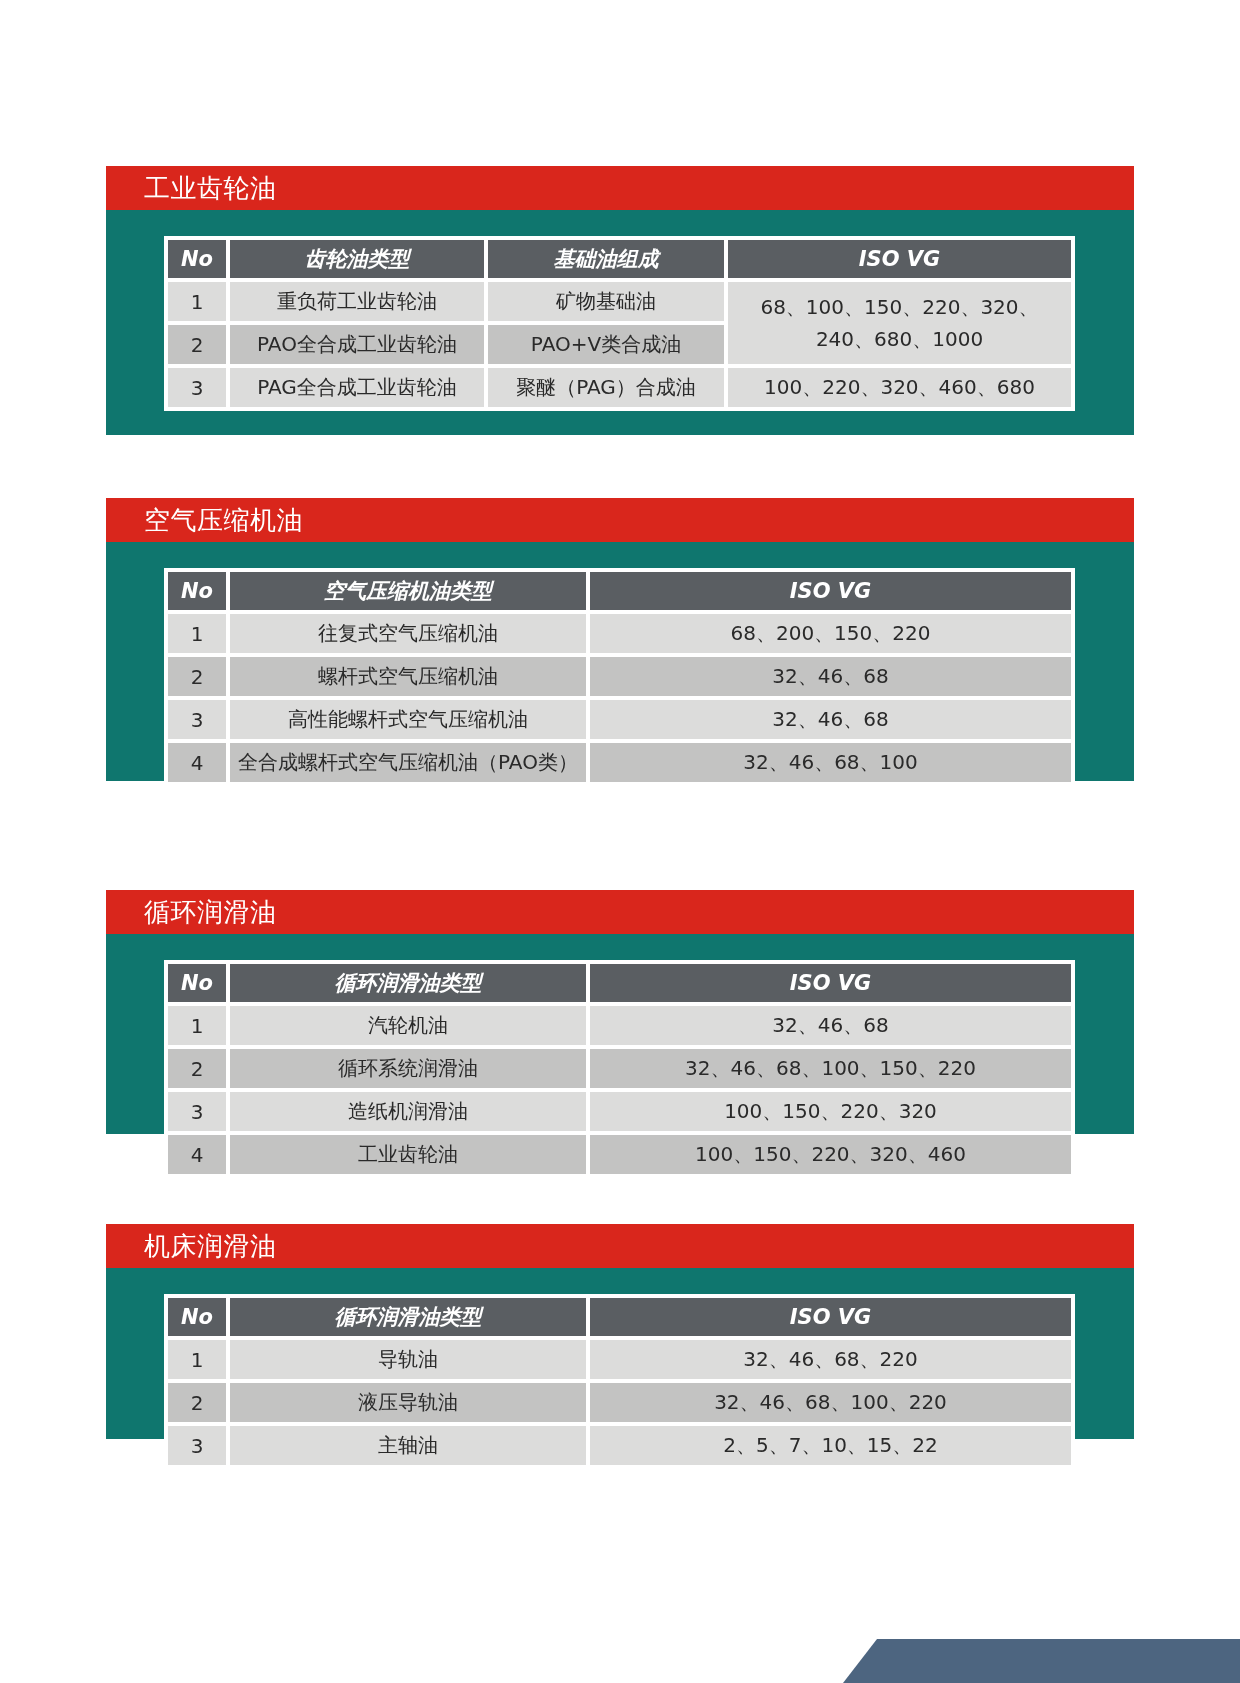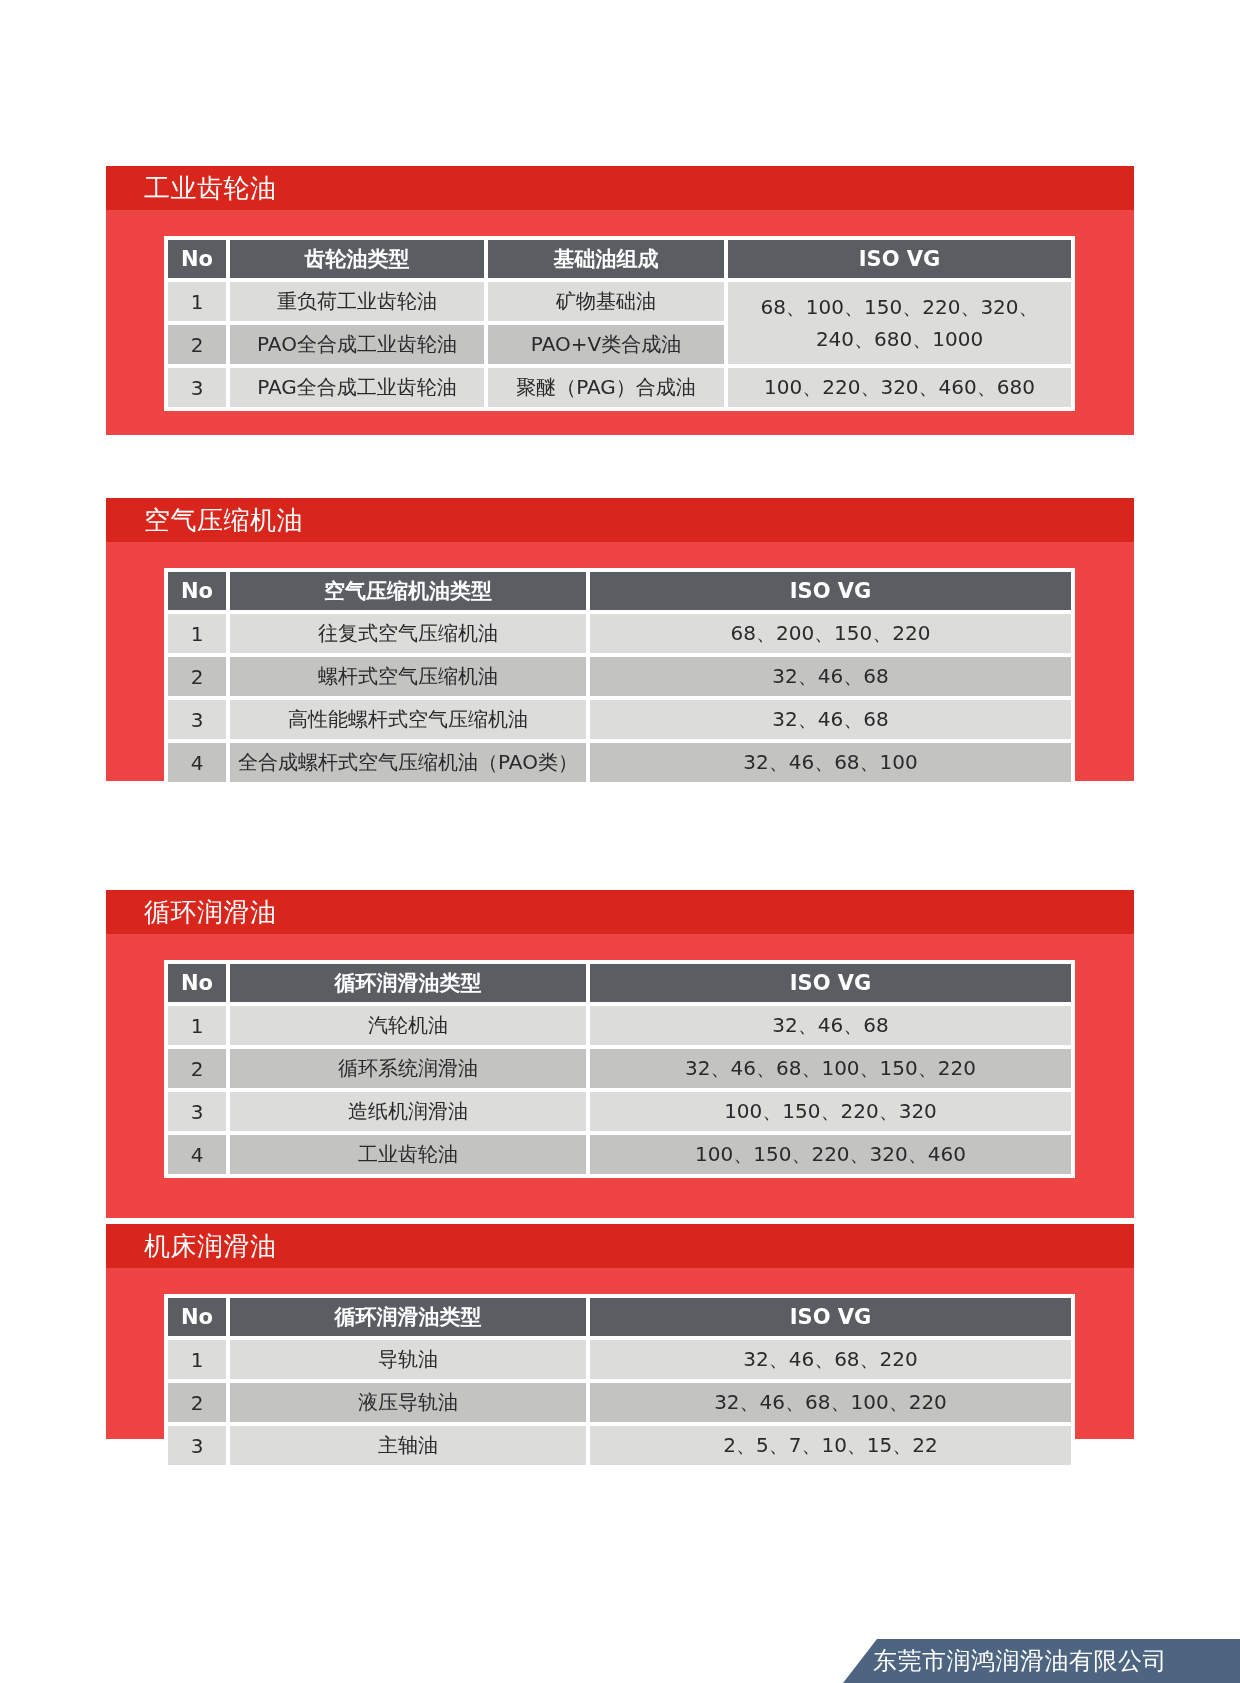--- a/index.html
+++ b/index.html
@@ -1,21 +1,21 @@
 <!DOCTYPE html>
 <html><head>
 <meta charset="utf-8">
 <style>
   * { box-sizing: border-box; margin: 0; padding: 0; }
   html, body { width: 1240px; height: 1683px; background: #ffffff; overflow: hidden; }
   body { position: relative; font-family: "DejaVu Sans", "Liberation Sans", sans-serif; color: #2a2a2a; }
-  .section { position: absolute; left: 106px; width: 1028px; background: #ef4444; }
+  .section { position: absolute; left: 106px; width: 1028px; background: #0f766e; }
   .section-bar { height: 44px; background: #d9261c; color: #ffffff; font-size: 26px; line-height: 44px; padding-left: 38px; letter-spacing: 0.5px; }
   .tbl { position: absolute; left: 58px; width: 911px; border-collapse: separate; border-spacing: 4px; background: #ffffff; }
-  .tbl th { background: #5a5e62; color: #ffffff; font-weight: bold; font-size: 21px; height: 38px; text-align: center; }
+  .tbl th { background: #5a5e62; color: #ffffff; font-weight: bold; font-size: 21px; height: 38px; text-align: center; font-style: italic; }
   .tbl td { font-size: 20px; text-align: center; height: 39px; color: #2a2a2a; }
   .tbl tr.odd td { background: #dcdcdb; }
   .tbl tr.even td { background: #c3c3c2; }
   .tbl td.vgspan { background: #dcdcdb !important; line-height: 32px; }
   .footer { position: absolute; left: 0; top: 1639px; width: 1240px; height: 44px; }
   .footer-band { position: absolute; right: 0; top: 0; height: 44px; width: 397px; background: #4d6580;
                  clip-path: polygon(34px 0, 100% 0, 100% 100%, 0 100%); }
   .footer-text { position: absolute; left: 873px; top: 0; line-height: 44px; color: #ffffff; font-size: 24px; letter-spacing: 0.5px; }
 </style>
 </head>
@@ -92,21 +92,21 @@
     </tr>
     <tr class="even">
       <td>4</td>
       <td>全合成螺杆式空气压缩机油（PAO类）</td>
       <td>32、46、68、100</td>
     </tr>
   </tbody>
     </table>
 </div>
 
-<div class="section" style="top:890px; height:328px;">
+<div class="section" style="top:890px; height:244px;">
   <div class="section-bar">循环润滑油</div>
   <table class="tbl" style="top:70px;">
     <colgroup>
         <col style="width:58px">
         <col style="width:356px">
         <col>
       </colgroup>
     <tbody>
         <tr>
       <th>No</th>
@@ -165,14 +165,13 @@
       <td>3</td>
       <td>主轴油</td>
       <td>2、5、7、10、15、22</td>
     </tr>
   </tbody>
     </table>
 </div>
 
 <div class="footer">
   <div class="footer-band"></div>
-  <div class="footer-text">东莞市润鸿润滑油有限公司</div>
 </div>
 
 </body></html>

